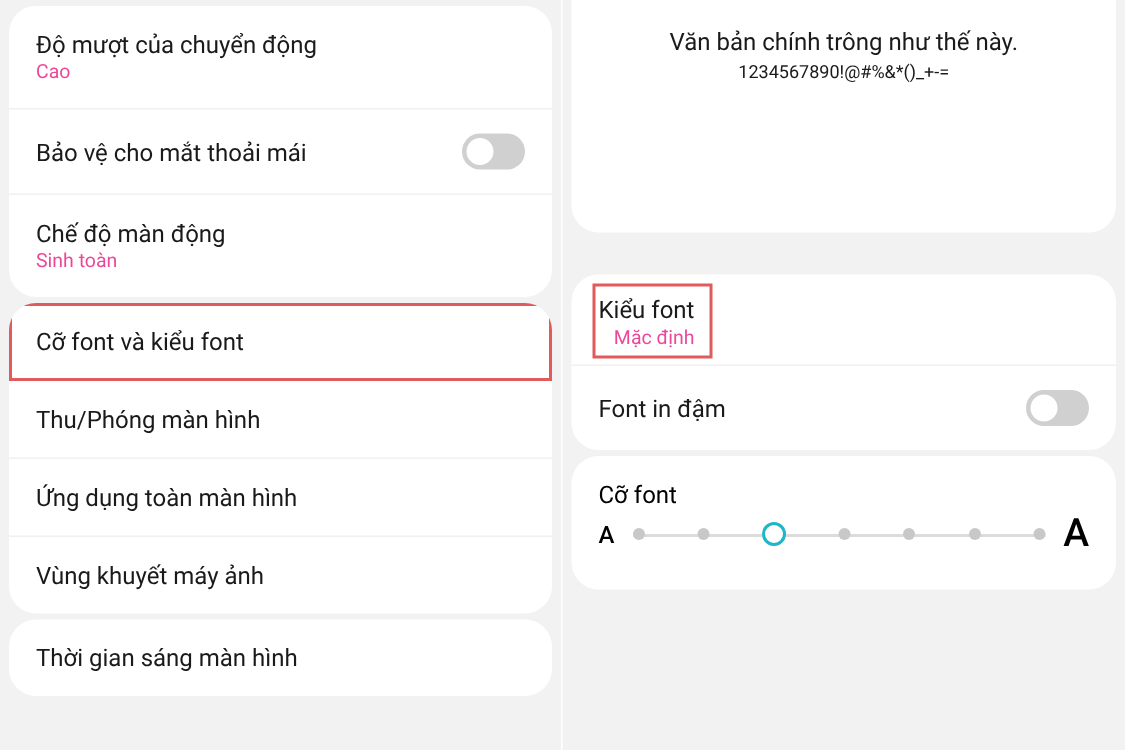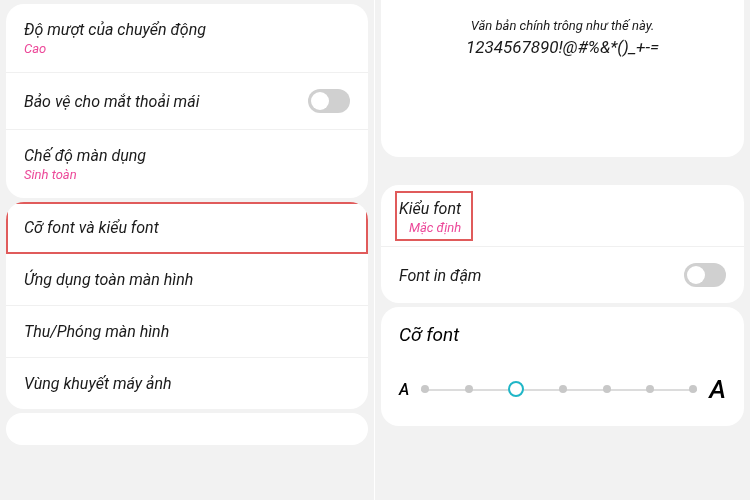--- a/index.html
+++ b/index.html
@@ -1,15 +1,15 @@
 <!DOCTYPE html>
 <html><head>
 <meta charset="utf-8">
 <style>
-* { margin: 0; padding: 0; box-sizing: border-box; font-style: italic; }
+* { margin: 0; padding: 0; box-sizing: border-box; }
 body {
   font-family: -apple-system, BlinkMacSystemFont, "Segoe UI", Roboto, sans-serif;
   background: #f2f2f2;
   width: 750px;
   height: 500px;
   display: flex;
   overflow: hidden;
 }
 .pane { width: 375px; height: 500px; overflow: hidden; }
 .left-pane { border-right: 1px solid #fff; }
@@ -37,24 +37,24 @@
 }
 .toggle::after {
   content: ""; position: absolute; width: 18px; height: 18px;
   border-radius: 50%; background: #fff; top: 3px; left: 3px;
 }
 .preview {
   background: #fff; border-radius: 0 0 18px 18px;
   margin: 0 6px 4px 6px; padding: 18px 20px 100px 20px;
   text-align: center;
 }
-.preview-line1 { font-size: 13px; color: #1a1a1a; }
-.preview-line2 { font-size: 17px; color: #1a1a1a; margin-top: 4px; }
+.preview-line1 { font-size: 16px; color: #1a1a1a; }
+.preview-line2 { font-size: 12px; color: #1a1a1a; margin-top: 4px; }
 .slider-card { background:#fff; border-radius:18px; margin:4px 6px; padding:16px 18px 22px 18px; }
-.slider-title { font-size:19px; margin-bottom:28px; }
+.slider-title { font-size:16px; margin-bottom:2px; }
 .slider-track {
   display:flex; align-items:center; justify-content:space-between;
 }
 .slider-letter-small { font-size:16px; font-weight:500; }
 .slider-letter-big { font-size:26px; font-weight:500; }
 .slider-dots {
   flex:1; display:flex; align-items:center; justify-content:space-between;
   margin:0 12px; position:relative;
 }
 .slider-dots::before {
@@ -85,52 +85,53 @@
       </div>
     </div>
     <div class="row">
       <div class="row-text">
         <div class="row-title">Bảo vệ cho mắt thoải mái</div>
       </div>
       <div class="toggle"></div>
     </div>
     <div class="row">
       <div class="row-text">
-        <div class="row-title">Chế độ màn dụng</div>
+        <div class="row-title">Chế độ màn động</div>
         <div class="row-sub">Sinh toàn</div>
       </div>
     </div>
   </div>
 
   <div class="card">
     <div class="row highlight">
       <div class="row-text">
         <div class="row-title">Cỡ font và kiểu font</div>
       </div>
     </div>
     <div class="row">
       <div class="row-text">
-        <div class="row-title">Ứng dụng toàn màn hình</div>
+        <div class="row-title">Thu/Phóng màn hình</div>
       </div>
     </div>
     <div class="row">
       <div class="row-text">
-        <div class="row-title">Thu/Phóng màn hình</div>
+        <div class="row-title">Ứng dụng toàn màn hình</div>
       </div>
     </div>
     <div class="row">
       <div class="row-text">
         <div class="row-title">Vùng khuyết máy ảnh</div>
       </div>
     </div>
   </div>
 
   <div class="card">
     <div class="row">
       <div class="row-text">
+        <div class="row-title">Thời gian sáng màn hình</div>
       </div>
     </div>
   </div>
 </div>
 
 <div class="pane right-pane">
   <div class="preview">
     <div class="preview-line1">Văn bản chính trông như thế này.</div>
     <div class="preview-line2">1234567890!@#%&amp;*()_+-=</div>
   </div>

